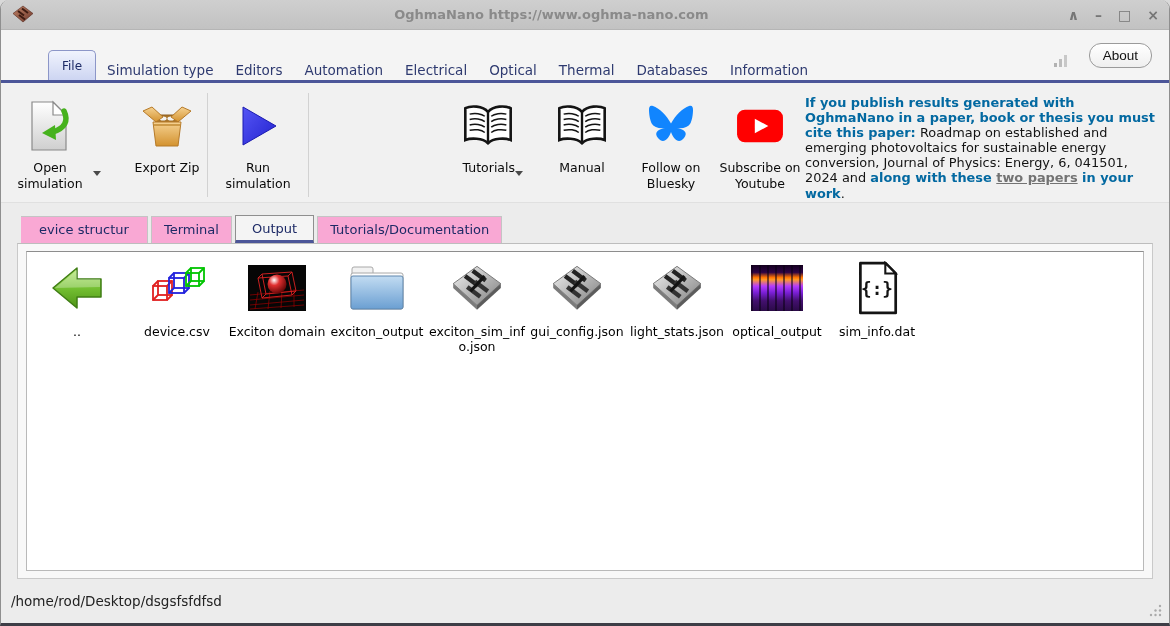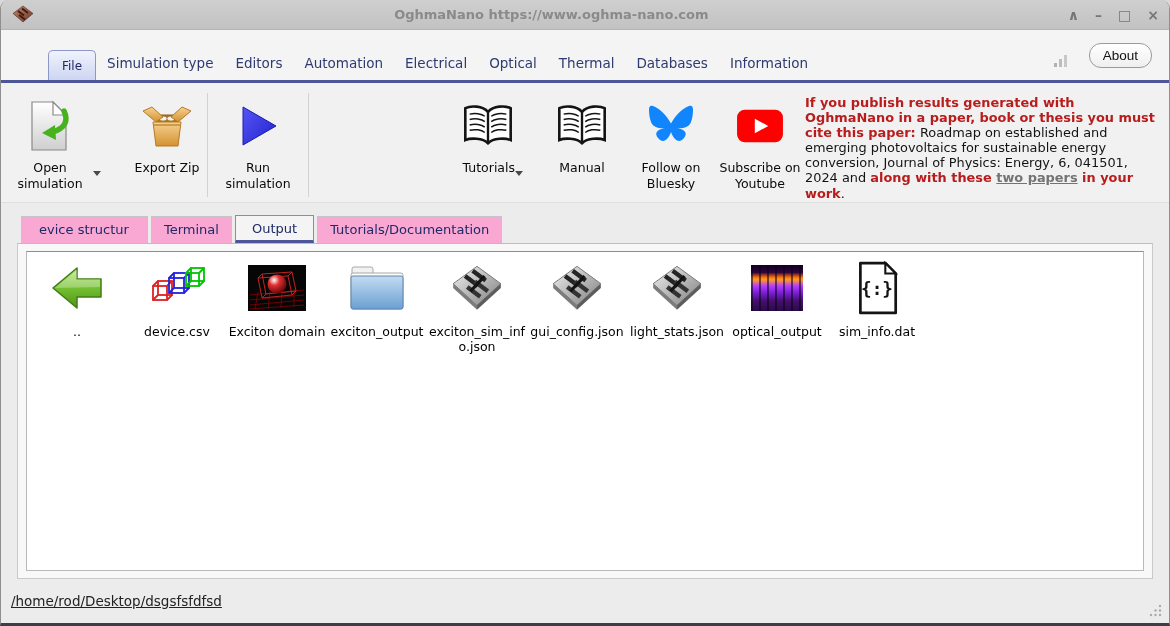--- a/index.html
+++ b/index.html
@@ -16,40 +16,40 @@
   .win-controls { display:flex; gap:16px; color:#767676; font-size:14px; font-weight:bold; }
   .win-controls span { cursor:default; line-height:14px; }
 
   
   .menubar { position:relative; height:53px; flex:0 0 53px; background:#f4f4f4; }
   .accent-line { position:absolute; left:0; right:0; bottom:0; height:3px; background:#4c5699; }
   .menu-items { position:absolute; left:47px; bottom:3px; display:flex; align-items:flex-end; }
   .menu-tab { font-size:12px; color:#1d2a66; padding:8px 13px 7px;
               background:linear-gradient(#f0f3fd,#cdd5f2); border:1px solid #8c96c8; border-bottom:none;
               border-radius:5px 5px 0 0; position:relative; z-index:2;text-align:center; }
-  .menu-item { font-size:13.5px; color:#2e3a70; padding:7px 11px 9px; cursor:default; }
+  .menu-item { font-size:13.5px; color:#2e3a70; padding:7px 11px 2px; cursor:default; }
   .about-btn { position:absolute; right:17px; top:13px; font-size:13.5px; color:#111;
                background:linear-gradient(#ffffff,#efefef); border:1px solid #9a9a9a; border-radius:12px;
                padding:4px 13px; }
   .grip-sm { position:absolute; right:100px; top:24px; }
 
   
   .toolbar { height:120px; flex:0 0 120px; background:#f1f1f1; display:flex; align-items:flex-start;
              padding:10px 2px 0 6px; border-bottom:1px solid #e0e0e0; }
   .tool-btn { display:flex; flex-direction:column; align-items:center; text-align:center;
               font-size:12.5px; color:#0a0a0a; line-height:1.25; padding-top:4px; cursor:default; }
   .tool-icon { height:58px; display:flex; align-items:center; justify-content:center; margin-bottom:5px; }
   .w84{width:84px;} .w86{width:86px;} .w72{width:72px;margin-left:28px;} .w92{width:92px;} .w120{width:120px;align-items:flex-end;} .w90{width:90px;} .w88{width:88px;}
   .dd-caret { width:0; height:0; border-left:4px solid transparent; border-right:4px solid transparent;
               border-top:5px solid #4a4a4a; align-self:center; margin:52px 2px 0 0; }
   .tb-divider { width:1px; background:#d2d2d2; height:104px; margin:0 4px; }
   .sp80 { width:82px; } .sp12 { width:12px; }
 
   .citation { margin-left:auto; width:362px; font-size:12.9px; line-height:1.17; color:#141414; padding:2px 12px 0 0; }
-  .citation b { color:#b91c1c; }
+  .citation b { color:#0369a1; }
   .citation a { color:#737373; font-weight:bold; text-decoration:underline; cursor:pointer; }
 
   
   .tab-strip { height:40px; flex:0 0 40px; background:#ececec; display:flex; align-items:flex-end; padding-left:20px; }
   .tab { font-size:13px; color:#1d2a66; background:#f9a8d4; padding:5px 12px 6px; margin-right:3px;
          white-space:nowrap; overflow:hidden; text-align:center; border:1px solid #c4c4c4; border-bottom:none; }
   .tab.t1 { width:127px; border-left:none; }
   .tab.active { background:#f4f4f4; border:1px solid #8f8f8f; border-bottom:3px solid #4c5699; padding:5px 16px 4px; }
 
   
@@ -60,21 +60,21 @@
   .file-icon { height:62px; display:flex; align-items:center; justify-content:center; }
   .file-label { margin-top:5px; font-size:12.5px; line-height:1.2; color:#000; text-align:center;
                 max-width:100px; overflow-wrap:anywhere; word-break:break-word; }
   .thumb-heat { width:52px; height:46px;
       background:
         repeating-linear-gradient(90deg, rgba(10,0,20,0.55) 0 2px, rgba(0,0,0,0) 2px 8px),
         linear-gradient(180deg, #14001f 0%, #2d0344 16%, #ff7300 27%, #ff9a2a 32%, #b43bff 46%, #7a1fd6 60%, #43106e 78%, #2a0a47 100%); }
 
   
   .statusbar { height:44px; flex:0 0 44px; background:#ececec; display:flex; align-items:center;
-               padding:0 10px; font-size:13.5px; color:#222; position:relative;text-decoration:underline; }
+               padding:0 10px; font-size:13.5px; color:#222; position:relative; }
   .grip-dots { position:absolute; right:6px; bottom:5px; }
 </style>
 </head>
 <body>
 
 <svg width="0" height="0" style="position:absolute">
   <defs>
     <linearGradient id="gPage" x1="0" y1="0" x2="0" y2="1">
         <stop offset="0" stop-color="#ffffff"></stop>
         <stop offset="1" stop-color="#cfcfcf"></stop>

